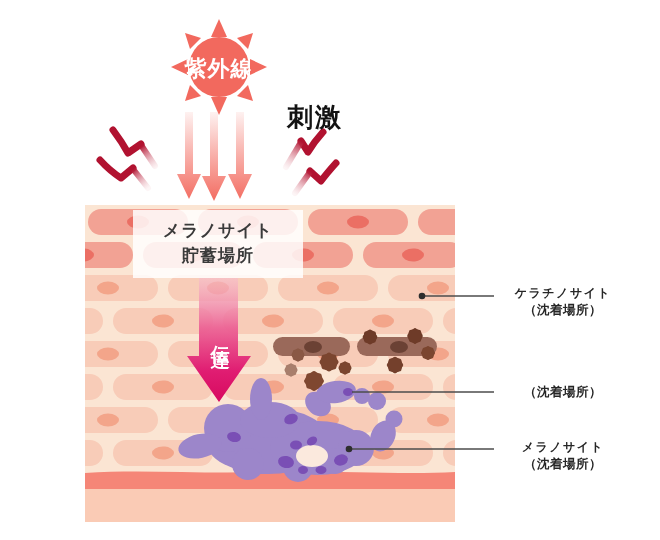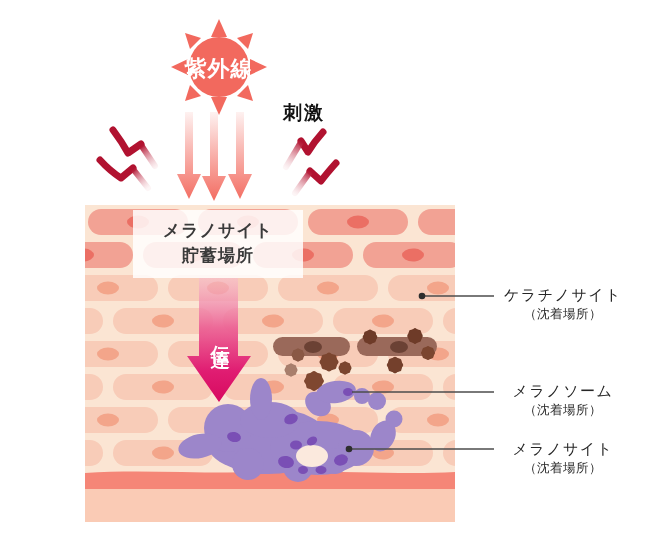--- a/index.html
+++ b/index.html
@@ -3,27 +3,27 @@
 <meta charset="utf-8">
 <style>
   html,body{margin:0;padding:0;background:#fff;}
   .stage{
     position:relative;width:660px;height:540px;background:#fff;overflow:hidden;
     font-family:"Liberation Sans","DejaVu Sans",sans-serif;
   }
   .stage svg{position:absolute;left:0;top:0;}
   .txt{position:absolute;font-weight:bold;white-space:nowrap;}
   .sun-label{left:169px;top:54px;width:100px;text-align:center;font-size:22px;color:#fff;letter-spacing:1px;}
-  .stimulus{left:283px;top:100px;width:60px;text-align:left;font-size:19px;color:#121212;letter-spacing:2px;}
+  .stimulus{left:283px;top:100px;width:60px;text-align:right;font-size:26px;color:#121212;letter-spacing:2px;}
   .actbox{left:133px;top:219px;width:170px;text-align:center;font-size:17px;color:#3a3a3a;letter-spacing:1px;line-height:1.45;}
   .transmit{left:207px;top:330px;font-size:19px;color:#fff;letter-spacing:4px;
             writing-mode:vertical-rl;text-orientation:upright;}
   .legend-item{position:absolute;left:486px;width:154px;text-align:center;color:#262626;}
-  .legend-title{font-size:15px;font-weight:normal;letter-spacing:1.5px;line-height:1.2;}
-  .legend-sub{font-size:12.5px;font-weight:normal;letter-spacing:0.5px;margin-top:2px;}
+  .legend-title{font-size:12px;font-weight:bold;letter-spacing:1.5px;line-height:1.2;}
+  .legend-sub{font-size:12.5px;font-weight:bold;letter-spacing:0.5px;margin-top:2px;}
   .li-keratinocyte{top:286px;}
   .li-melanosome{top:382px;}
   .li-melanocyte{top:440px;}
 </style>
 </head>
 <body>
 
 <div class="stage">
 
 <svg width="660" height="540" viewBox="0 0 660 540">
@@ -187,21 +187,20 @@
   <div>貯蓄場所</div>
 </div>
 
 <div class="txt transmit">伝達</div>
 
 <div class="legend-item li-keratinocyte">
   <div class="legend-title">ケラチノサイト</div>
   <div class="legend-sub">（沈着場所）</div>
 </div>
 <div class="legend-item li-melanosome">
-  <div class="legend-title">メラノソーム</div>
   <div class="legend-sub">（沈着場所）</div>
 </div>
 <div class="legend-item li-melanocyte">
   <div class="legend-title">メラノサイト</div>
   <div class="legend-sub">（沈着場所）</div>
 </div>
 
 </div>
 
 </body></html>

